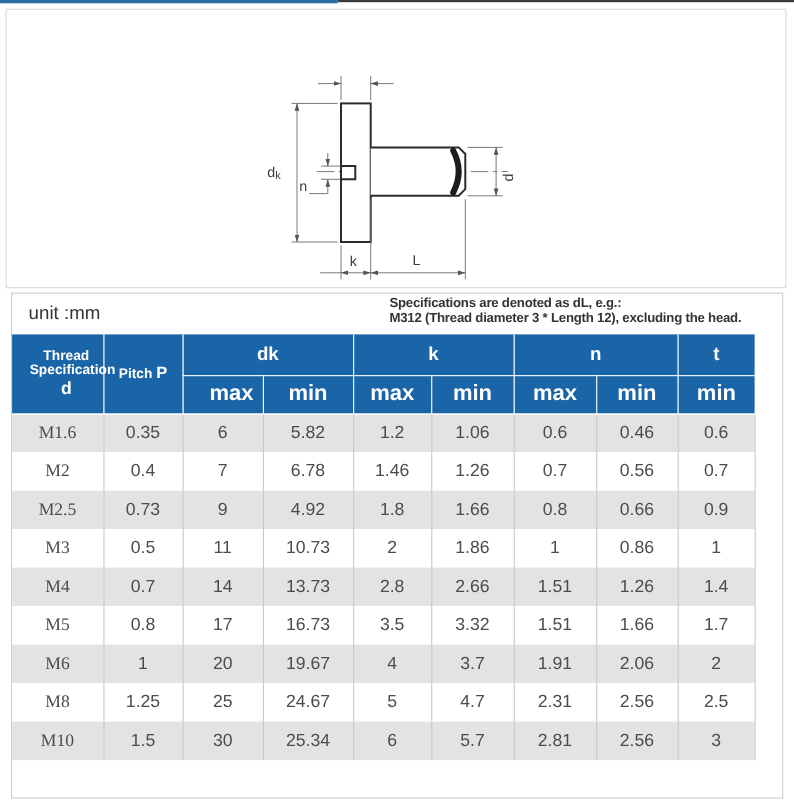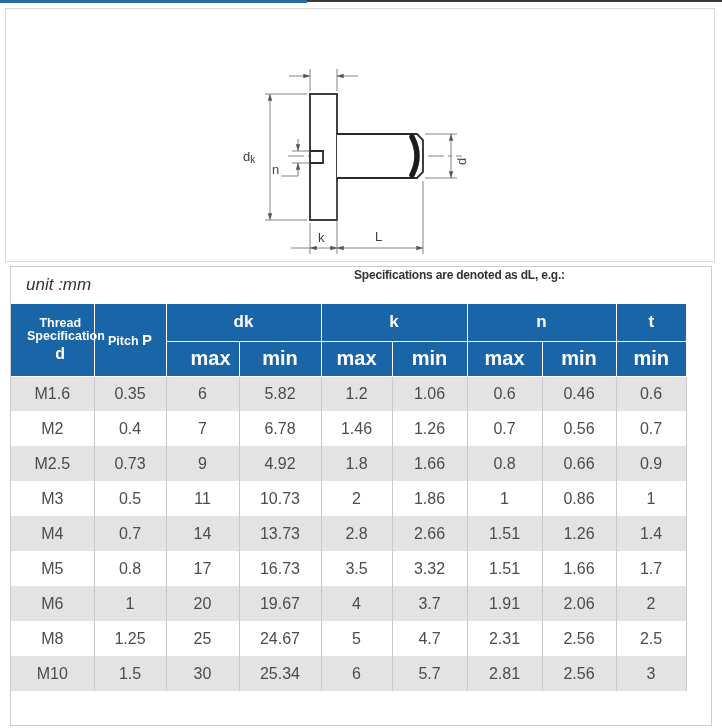--- a/index.html
+++ b/index.html
@@ -18,21 +18,21 @@
     border:1px solid #d9d9d9;background:#fff;box-sizing:border-box;
   }
   .drawing-box svg{position:absolute;left:0;top:0;}
 
   
   .spec-panel{
     position:absolute;left:10px;top:266px;width:702px;height:460px;
     border:1px solid #cccccc;background:#fff;box-sizing:border-box;
   }
   .info-row{position:relative;height:37px;}
-  .unit-label{position:absolute;left:15px;top:8px;font-size:17px;color:#333;font-style:italic;}
+  .unit-label{position:absolute;left:15px;top:8px;font-size:17px;color:#333;}
   .spec-note{position:absolute;right:3px;top:1px;width:354px;font-size:12px;line-height:14px;color:#333;letter-spacing:-0.2px;font-weight:bold;}
 
   table.spec{border-collapse:collapse;table-layout:fixed;width:675px;}
   table.spec th,table.spec td{padding:0;text-align:center;vertical-align:middle;box-sizing:border-box;}
 
   thead th{
     background:var(--header-blue,#1a64a8);color:#fff;font-weight:bold;
     border:1px solid #fff;
   }
   thead tr th:first-child{border-left:none;padding-left:16px;}
@@ -44,21 +44,21 @@
   .th-thread .sym{font-size:16px;line-height:17px;margin-top:2px;}
   .th-pitch{font-size:12.5px;}
   .th-pitch .sym{font-size:15px;}
   .th-group{font-size:17px;}
   .th-sub{font-size:20px;}
 
   tbody td{
     height:35px;font-size:16px;color:#4c4c4c;background:#fff;
     border-left:1px solid #c9c9c9;
   }
-  tbody td:first-child{border-left:none;}
+  tbody td:first-child{border-left:none;font-family:Liberation Serif, serif;}
   tbody td:last-child{border-right:1px solid #c9c9c9;}
   tbody tr:nth-child(odd) td{background:var(--row-gray,#e3e3e3);}
 
   
   .outline{stroke:#2b2b2b;stroke-width:1.8;fill:none;}
   .outline-fill{stroke:#2b2b2b;stroke-width:1.8;fill:#fff;}
   .dim{stroke:#666;stroke-width:0.8;fill:none;}
   .center{stroke:#777;stroke-width:0.9;fill:none;stroke-dasharray:16 4 4 4;}
   .dimtext{fill:#3d3d3d;font-size:13px;font-family:"Liberation Sans",sans-serif;}
 </style>
@@ -119,20 +119,21 @@
     <text class="dimtext" x="312" y="233"><tspan>k</tspan></text>
     <text class="dimtext" font-size="14" x="369" y="232"><tspan>L</tspan></text>
   </svg>
 </div>
 
 <div class="spec-panel">
   <div class="info-row">
     <div class="unit-label">unit :mm</div>
     <div class="spec-note">
       <div>Specifications are denoted as dL, e.g.:</div>
+      <div>M312 (Thread diameter 3 * Length 12), excluding the head.</div>
     </div>
   </div>
 
   <table class="spec">
     <colgroup>
       <col style="width:83px">
         <col style="width:72px">
         <col style="width:73px">
       <col style="width:82px">
         <col style="width:71px">

